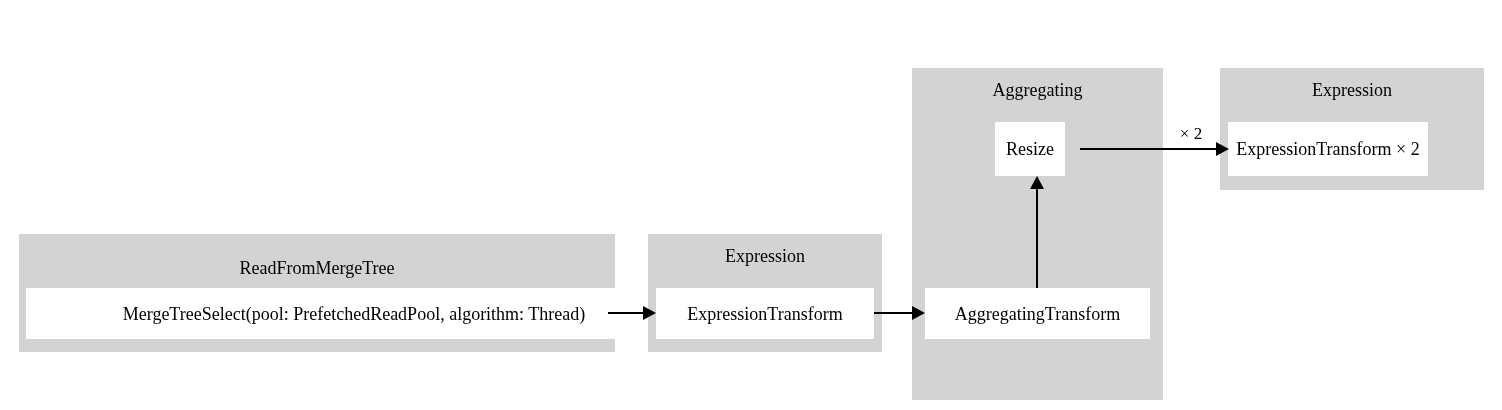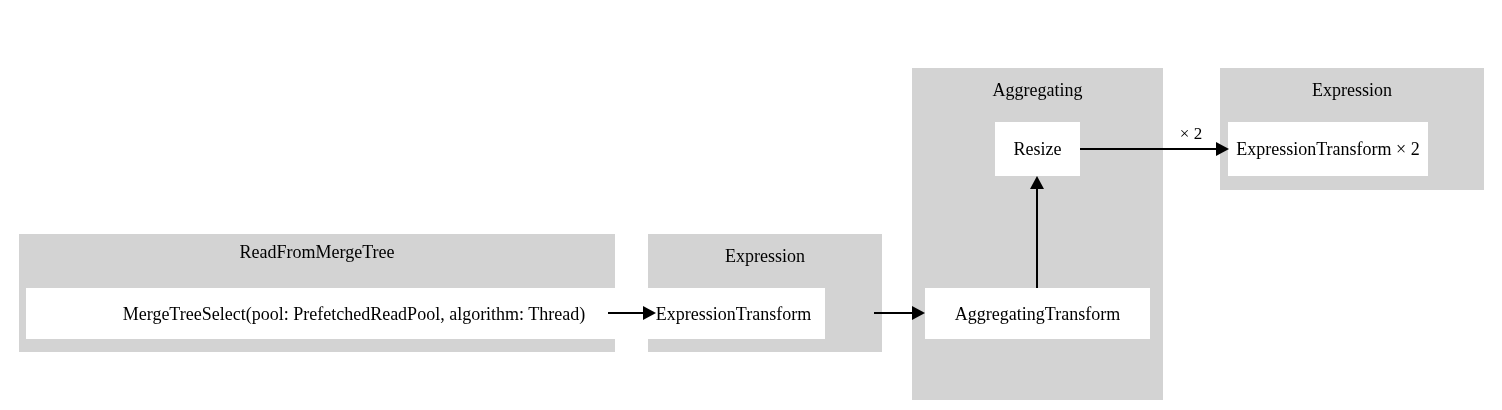--- a/index.html
+++ b/index.html
@@ -72,37 +72,37 @@
     white-space: nowrap;
     text-align: center;
   }
 </style>
 </head>
 <body>
 
 <div id="canvas">
 
   <div class="cluster" style="left:19px; top:234px; width:596px; height:118px;">
-    <div class="cluster-title" style="top:8px;">ReadFromMergeTree</div>
+    <div class="cluster-title" style="top:24px;">ReadFromMergeTree</div>
   </div>
   <div class="node" style="left:26px; top:288px; width:656px; height:51px;">
     <span>MergeTreeSelect(pool: PrefetchedReadPool, algorithm: Thread)</span>
   </div>
 
   <div class="cluster" style="left:648px; top:234px; width:234px; height:118px;">
     <div class="cluster-title" style="top:12px;">Expression</div>
   </div>
-  <div class="node" style="left:642px; top:288px; width:183px; height:51px;">
+  <div class="node" style="left:656px; top:288px; width:218px; height:51px;">
     <span>ExpressionTransform</span>
   </div>
 
   <div class="cluster" style="left:912px; top:68px; width:251px; height:332px;">
     <div class="cluster-title" style="top:12px;">Aggregating</div>
   </div>
-  <div class="node" style="left:995px; top:122px; width:85px; height:54px;">
+  <div class="node" style="left:995px; top:122px; width:70px; height:54px;">
     <span>Resize</span>
   </div>
   <div class="node" style="left:925px; top:288px; width:225px; height:51px;font-family:Liberation Serif, serif;">
     <span>AggregatingTransform</span>
   </div>
 
   <div class="cluster" style="left:1220px; top:68px; width:264px; height:122px;">
     <div class="cluster-title" style="top:12px;">Expression</div>
   </div>
   <div class="node" style="left:1228px; top:122px; width:200px; height:54px;">

